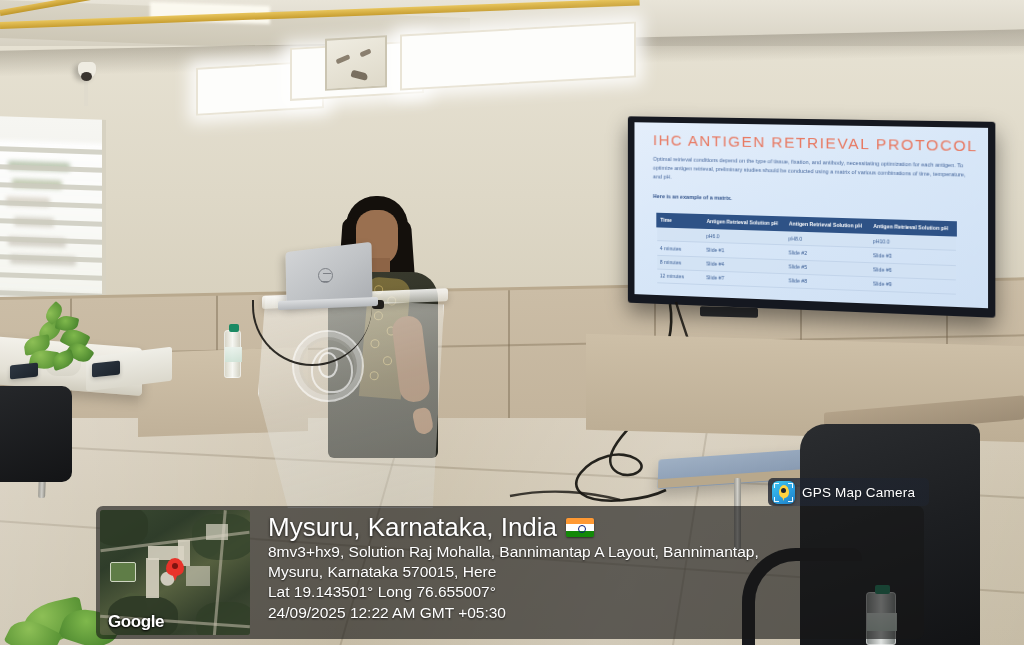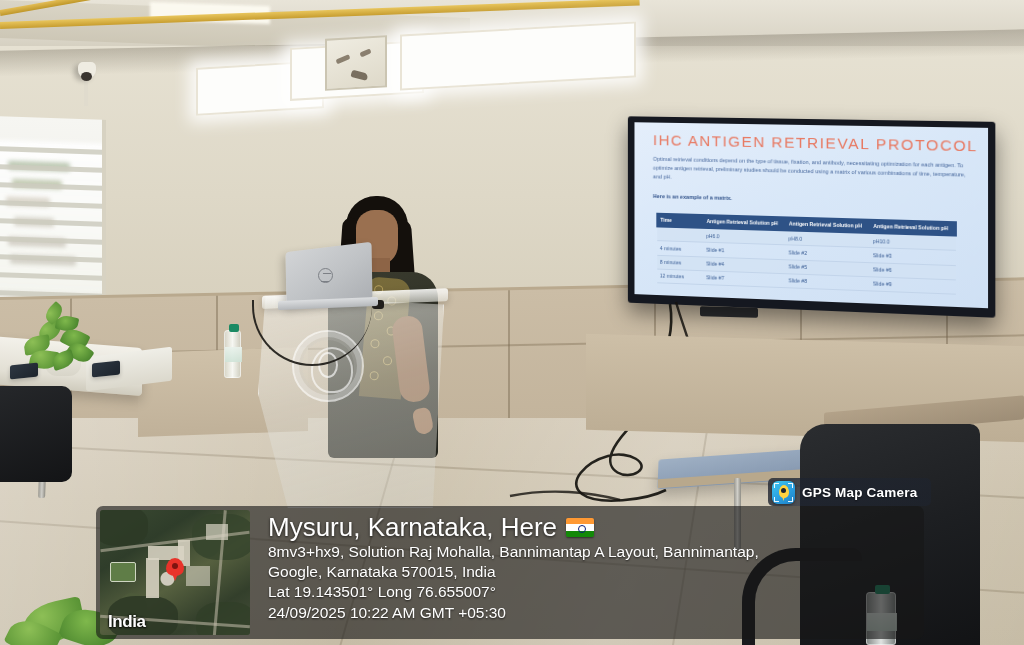--- a/index.html
+++ b/index.html
@@ -243,21 +243,21 @@
              width:5px; height:5px; background:#1b2430; border-radius:50%; }
   .gps-badge-icon .pin:before { content:""; position:absolute; left:3.2px; top:10.5px;
              width:3.6px; height:6px; background:#ffd23f;
              clip-path:polygon(50% 100%,0 0,100% 0); }
   .gps-badge-icon .brk { position:absolute; width:5px; height:5px;
              border:1.6px solid rgba(255,255,255,.92); }
   .gps-badge-icon .b1 { left:2px; top:2px; border-right:none; border-bottom:none; }
   .gps-badge-icon .b2 { right:2px; top:2px; border-left:none; border-bottom:none; }
   .gps-badge-icon .b3 { left:2px; bottom:2px; border-right:none; border-top:none; }
   .gps-badge-icon .b4 { right:2px; bottom:2px; border-left:none; border-top:none; }
-  .gps-badge-label { color:#fff; font-size:13.5px; font-weight:bold; letter-spacing:.2px;
+  .gps-badge-label { color:#fff; font-size:13.5px; font-weight:normal; letter-spacing:.2px;
              text-shadow:0 1px 2px rgba(0,0,0,.55); }
 
   .gps-panel { position:absolute; left:96px; top:506px; width:828px; height:133px;
              background:rgba(22,22,22,.62); border-radius:7px;
              display:flex; align-items:stretch; }
   .gps-map { width:150px; flex:0 0 150px; margin:4px; border-radius:3px;
              position:relative; overflow:hidden;
              background:
                radial-gradient(circle at 22% 78%, #4d5a3a 0 9%, transparent 10%),
                radial-gradient(circle at 72% 28%, #45543a 0 8%, transparent 9%),
@@ -504,27 +504,27 @@
       <span class="map-road" style="left:0;top:30px;width:150px;height:3px;transform:rotate(-7deg);"></span>
       <span class="map-road" style="left:118px;top:0;width:3px;height:133px;transform:rotate(5deg);"></span>
       <span class="map-road" style="left:0;top:110px;width:150px;height:3px;transform:rotate(4deg);"></span>
       <span class="map-bldg" style="left:48px;top:36px;width:36px;height:14px;"></span>
       <span class="map-bldg" style="left:46px;top:48px;width:13px;height:40px;"></span>
       <span class="map-bldg" style="left:78px;top:30px;width:12px;height:26px;"></span>
       <span class="map-bldg" style="left:106px;top:14px;width:22px;height:16px;opacity:.7;"></span>
       <span class="map-bldg" style="left:86px;top:56px;width:24px;height:20px;opacity:.6;"></span>
       <span class="map-field"></span>
       <span class="map-pin"></span>
-      <span class="map-google">India</span>
+      <span class="map-google">Google</span>
     </div>
     <div class="gps-text">
       <div class="gps-city">
-        <span>Mysuru, Karnataka, Here</span>
+        <span>Mysuru, Karnataka, India</span>
         <span class="flag"></span>
       </div>
       <div class="gps-line">8mv3+hx9, Solution Raj Mohalla, Bannimantap A Layout, Bannimantap,</div>
-      <div class="gps-line">Google, Karnataka 570015, India</div>
+      <div class="gps-line">Mysuru, Karnataka 570015, Here</div>
       <div class="gps-line">Lat 19.143501° Long 76.655007°</div>
-      <div class="gps-line">24/09/2025 10:22 AM GMT +05:30</div>
+      <div class="gps-line">24/09/2025 12:22 AM GMT +05:30</div>
     </div>
   </div>
 
 </div>
 
 </body></html>

